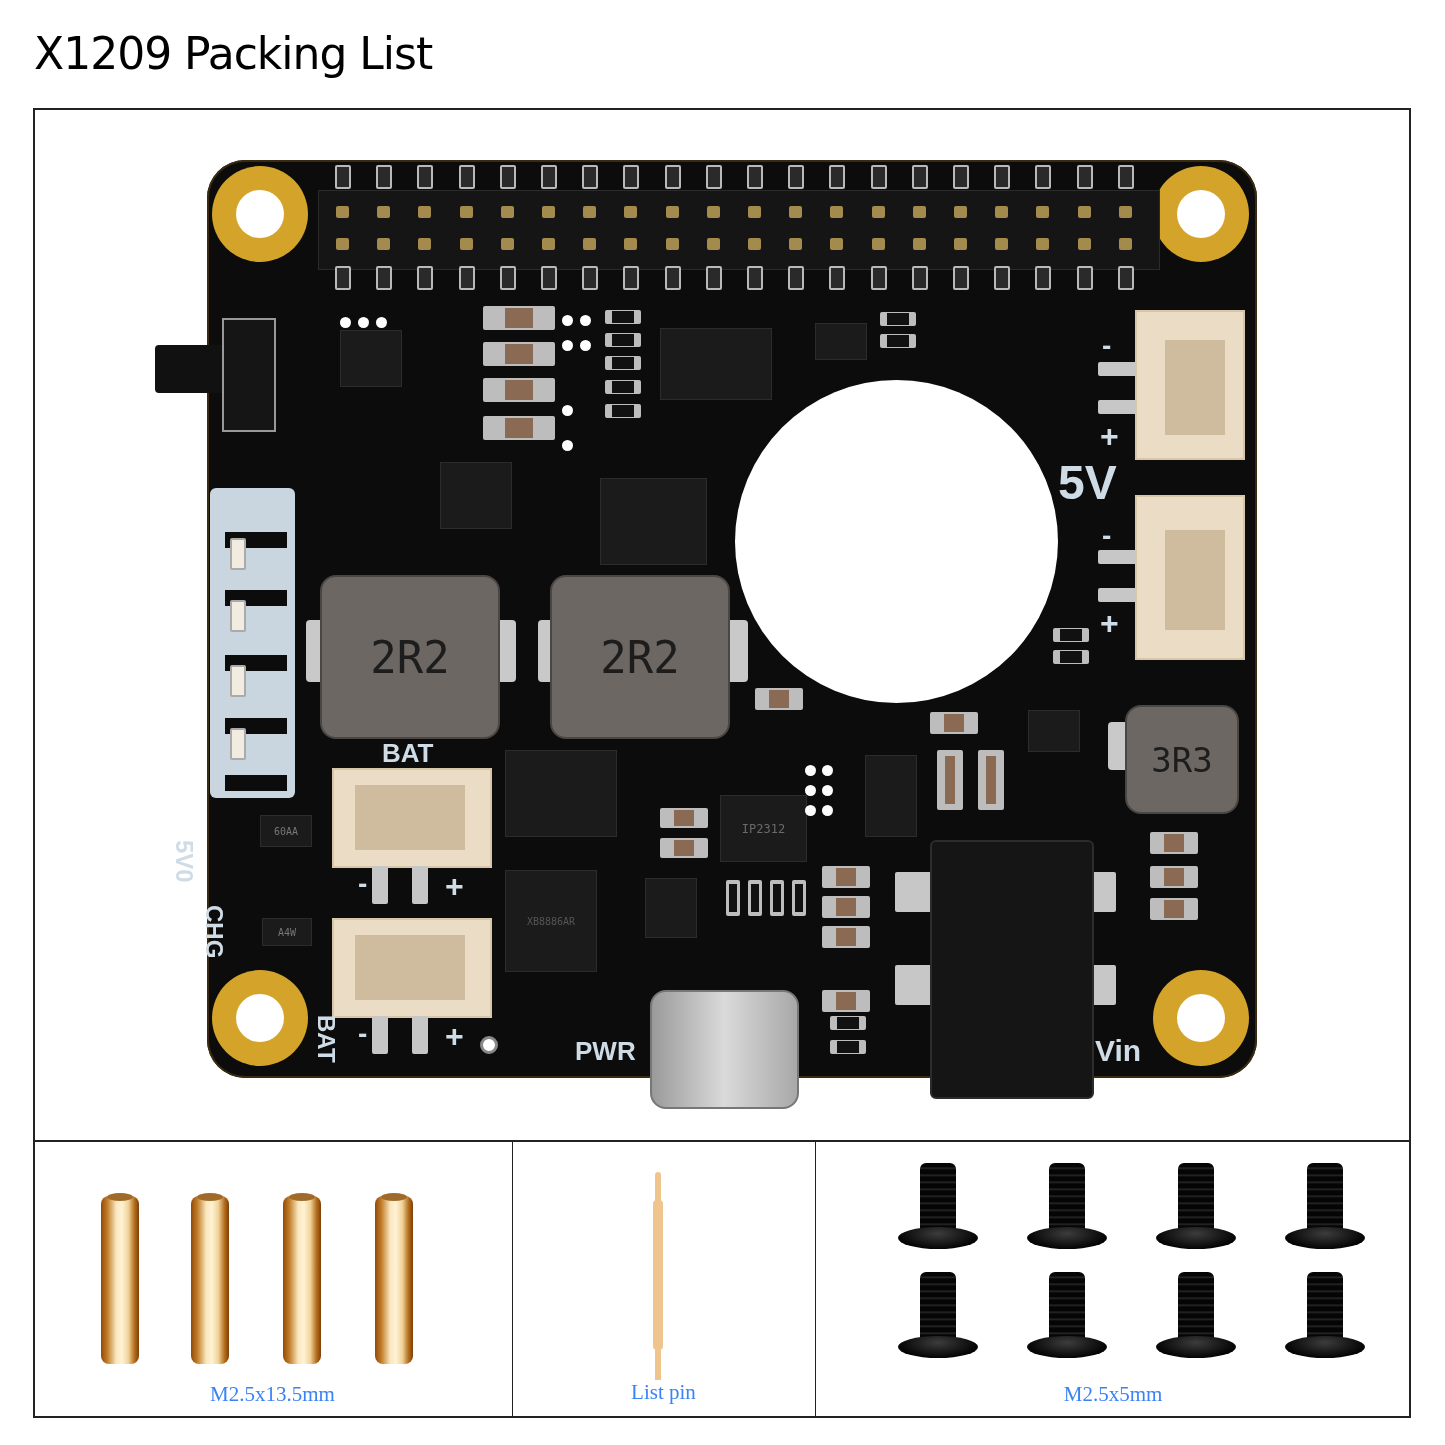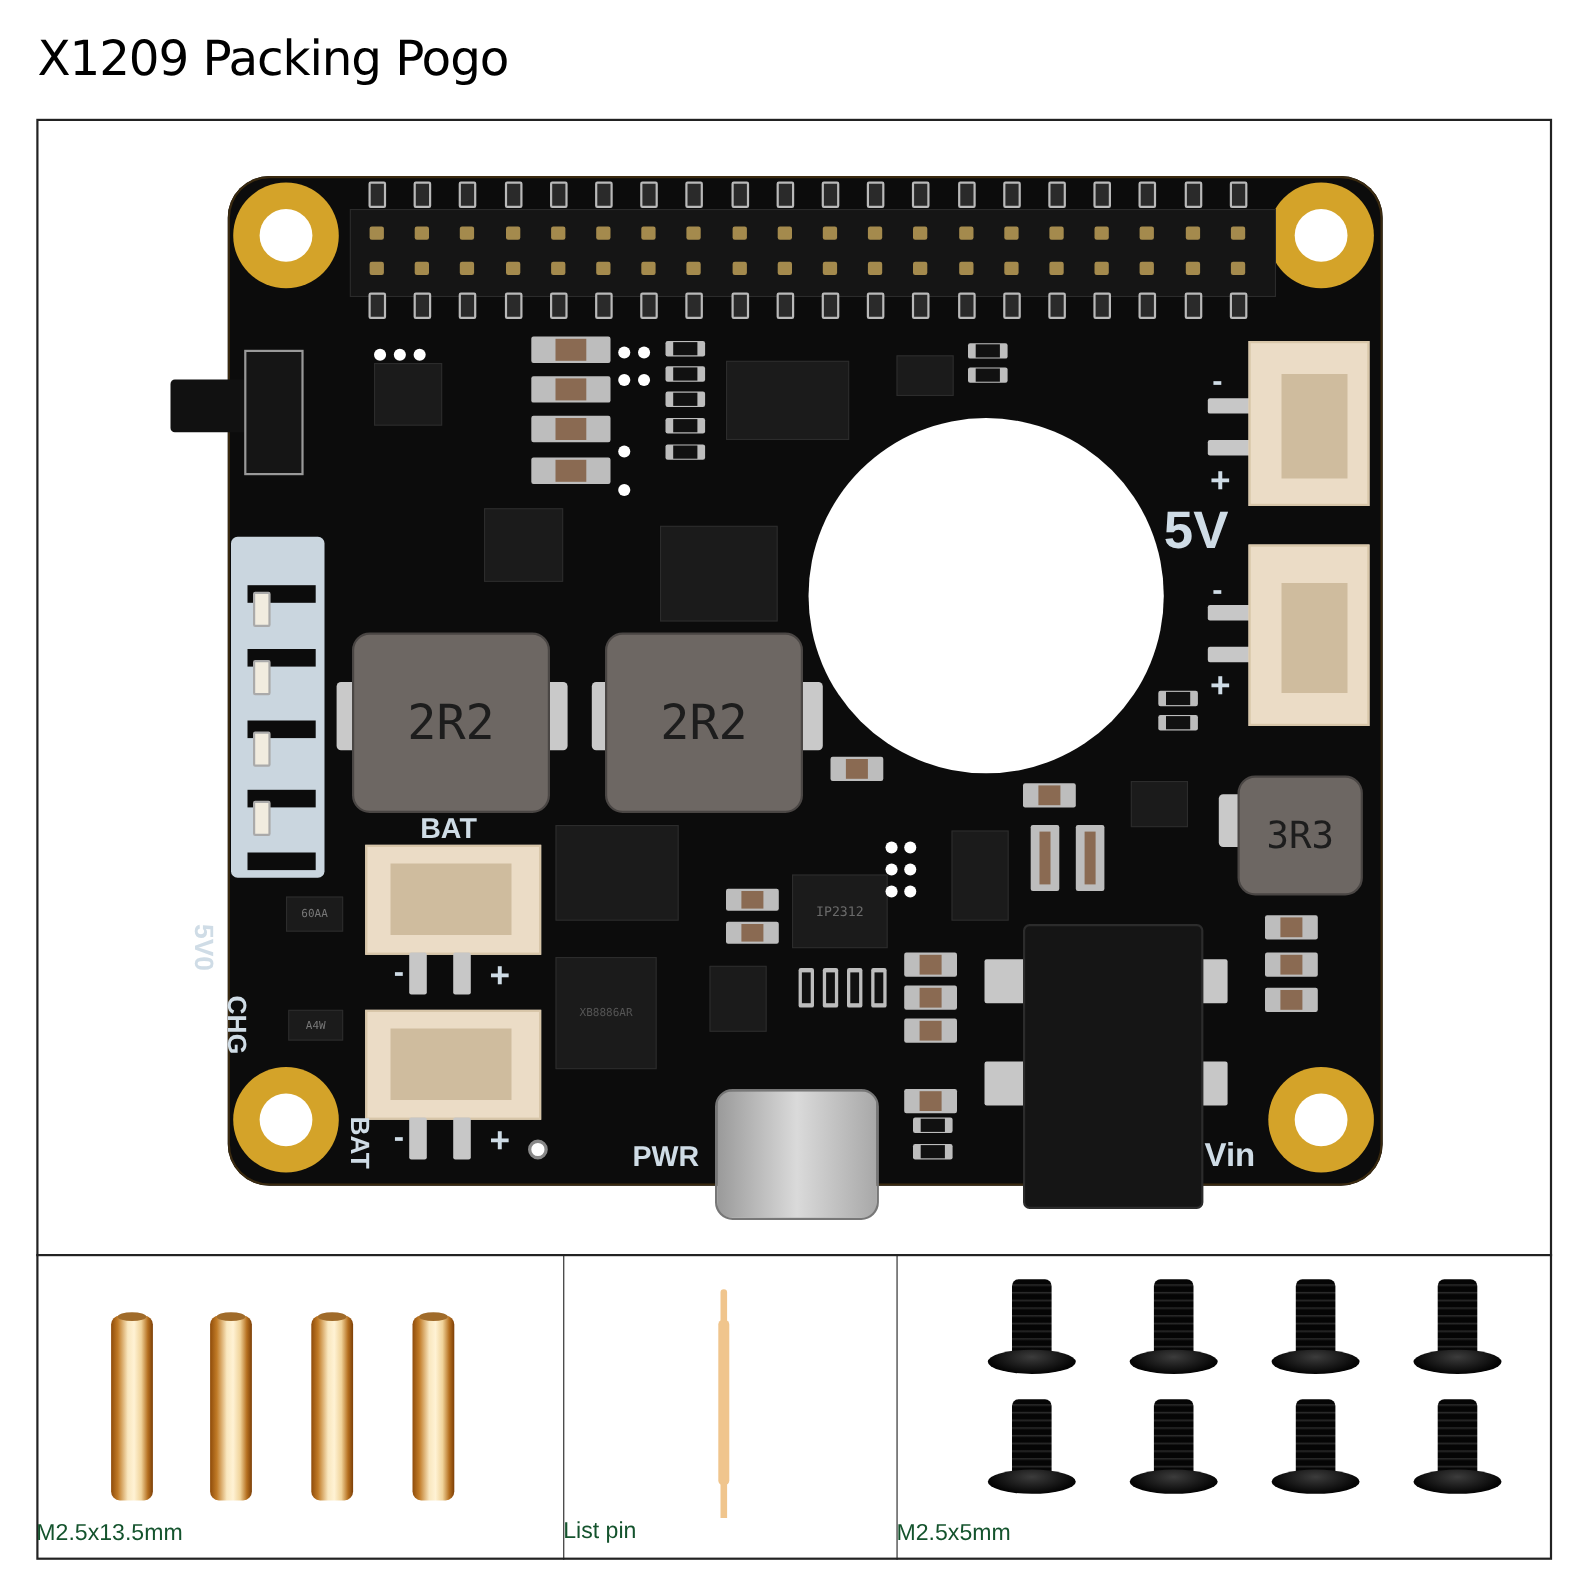--- a/index.html
+++ b/index.html
@@ -41,26 +41,26 @@
   
   .standoff { position:absolute; width:38px; height:168px; border-radius:8px; background:linear-gradient(90deg,#8f4c0a 0%,#c07a26 16%,#f9e7bf 40%,#fff2d4 55%,#f0d39a 72%,#b56f1f 88%,#7c3f07 100%); }
   .standoff::before { content:""; position:absolute; left:6px; top:-3px; width:26px; height:8px; border-radius:50%; background:#a06b2a; }
   .pogo { position:absolute; left:653px; top:1172px; width:10px; height:210px; }
   .pogo .shaft { position:absolute; left:0; top:28px; width:10px; height:150px; background:#f0c58d; border-radius:4px; }
   .pogo .tip-top { position:absolute; left:2px; top:0; width:6px; height:30px; background:#f0c58d; border-radius:3px 3px 0 0; }
   .pogo .tip-bot { position:absolute; left:2px; top:176px; width:6px; height:32px; background:#f0c58d; }
   .screw { position:absolute; width:80px; height:90px; }
   .screw .shank { position:absolute; left:22px; top:0; width:36px; height:68px; border-radius:6px 6px 0 0; background:repeating-linear-gradient(180deg,#050505 0px,#050505 4px,#2a2a2a 5px,#050505 7px); }
   .screw .head { position:absolute; left:0; top:64px; width:80px; height:22px; border-radius:50%; background:radial-gradient(ellipse at 50% 30%,#3c3c3c,#050505 70%); }
-  .caption { position:absolute; font-family:Liberation Sans, sans-serif; font-size:21px; color:#14532d; }
+  .caption { position:absolute; font-family:Liberation Serif, serif; font-size:21px; color:#3b82f6; text-align:center; }
 </style>
 </head>
 <body>
 
-<div class="title">X1209 Packing Pogo</div>
+<div class="title">X1209 Packing List</div>
 
 <div class="frame"></div>
 <div class="divider-h"></div>
 <div class="divider-v" style="left:512px"></div>
 <div class="divider-v" style="left:815px"></div>
 
 <div class="pcb"></div>
 
 <div class="mount" style="left:212px;top:166px"></div>
 <div class="mount" style="left:1153px;top:166px"></div>

